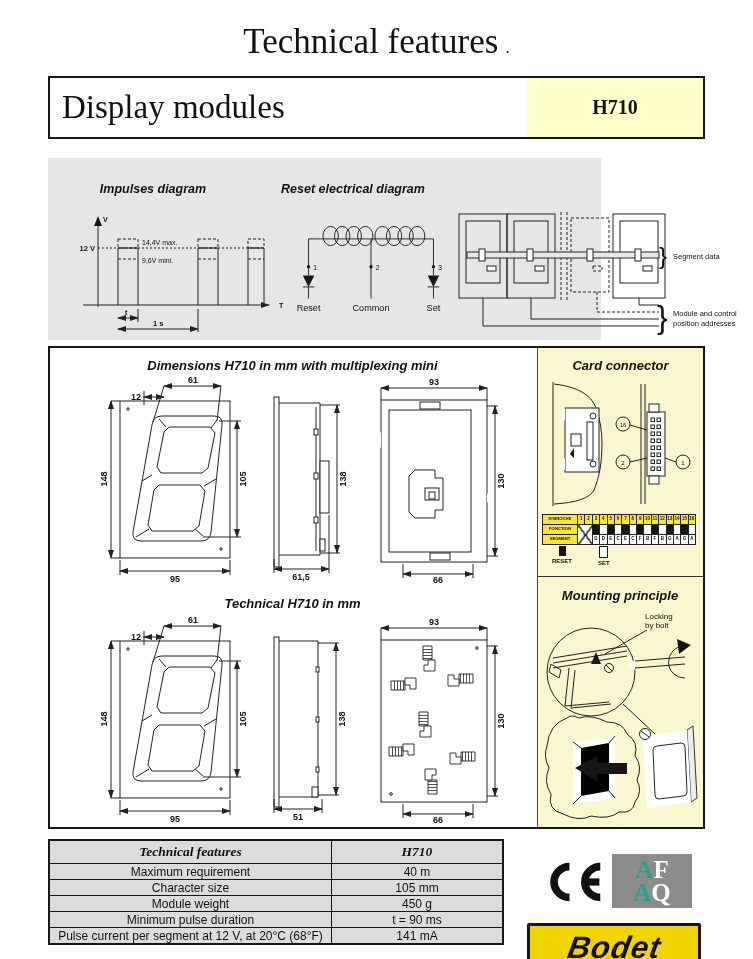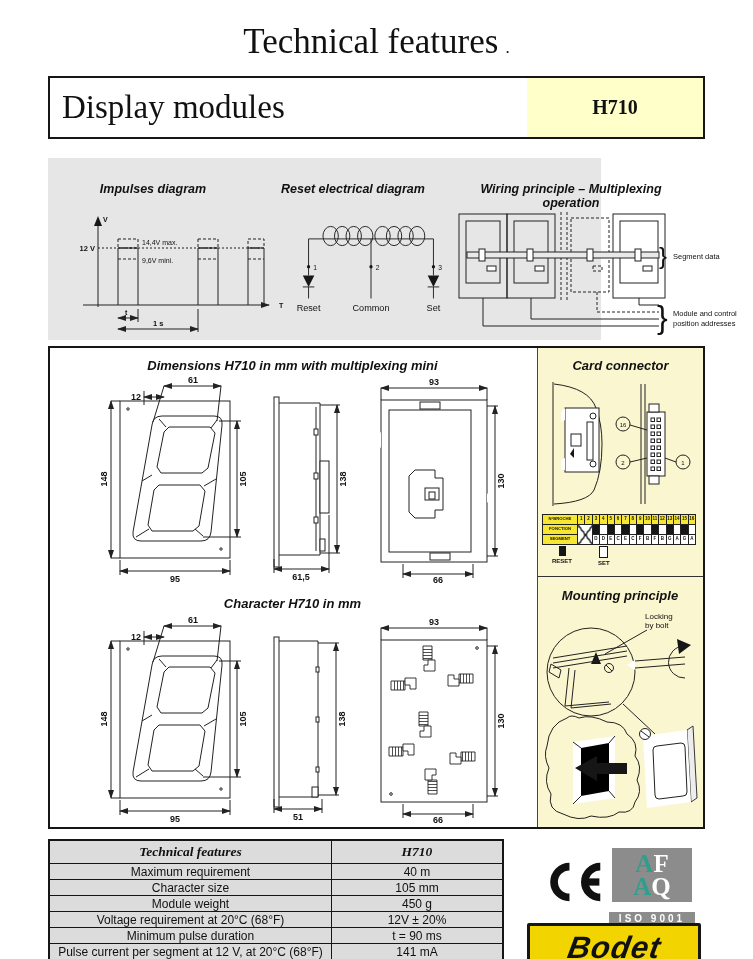--- a/index.html
+++ b/index.html
@@ -54,21 +54,21 @@
   
   #spec{position:absolute;left:48px;top:821px;border-collapse:collapse;width:456px;background:#dcdcdc;
         border:2px solid #161616;}
   #spec td,#spec th{border:1px solid #161616;text-align:center;padding:0;}
   #spec th{height:22px;font-family:"Liberation Serif",serif;font-style:italic;font-weight:bold;font-size:13.5px;}
   #spec td{height:15px;font-size:12px;}
   #spec .c1{width:281px;}
   
   #ce-logo{position:absolute;left:545px;top:841px;}
   #afaq{position:absolute;left:609px;top:820px;width:86px;text-align:center;}
-  #afaq .square{width:80px;height:54px;margin:10px auto;background:#8c8c8c;display:flex;flex-direction:column;
+  #afaq .square{width:80px;height:54px;margin:16px auto;background:#8c8c8c;display:flex;flex-direction:column;
         align-items:center;justify-content:center;font-family:"Liberation Serif",serif;font-weight:bold;
         font-size:25px;line-height:0.94;}
   #afaq .teal{color:#2f9e8c;}
   #afaq .white{color:#fff;}
   #afaq .isobar{margin-top:3px;background:#8c8c8c;height:29px;color:#fff;font-weight:bold;font-size:10px;
         letter-spacing:3px;line-height:13px;}
   #afaq .num{margin-top:2px;font-size:5px;color:#8c8c8c;font-weight:bold;letter-spacing:0.5px;}
   #bodet{position:absolute;left:527px;top:905px;width:174px;height:50px;box-sizing:border-box;
         background:#f2d400;border:3px solid #161616;border-radius:2px;display:flex;align-items:center;justify-content:center;}
   #bodet span{font-family:"Liberation Sans",sans-serif;font-weight:bold;font-style:italic;font-size:31px;
@@ -110,21 +110,20 @@
   </div>
 
   <div id="header-box">
     <div class="htitle">Display modules</div>
     <div class="badge">H710</div>
   </div>
 
   <div id="panel1">
     <div class="diag-title" style="left:0;top:24px;width:210px;">Impulses diagram</div>
     <div class="diag-title" style="left:190px;top:24px;width:230px;">Reset electrical diagram</div>
-    <div class="diag-title" style="left:408px;top:24px;width:230px;">Wiring principle – Multiplexing operation</div>
 
     <svg class="draw" style="position:absolute;left:15px;top:52px;" width="230" height="125" viewBox="0 0 230 125">
       <line x1="35" y1="14" x2="35" y2="97"></line>
       <polygon class="fb" points="31,16 39,16 35,6"></polygon>
       <text class="sm" x="40" y="12" font-weight="bold">V</text>
       <line x1="20" y1="95" x2="206" y2="95" stroke-width="1.4" marker-end="url(#ae)"></line>
       <text class="sm" x="216" y="98" font-weight="bold">T</text>
       <line class="dash2" x1="35" y1="38" x2="198" y2="38" stroke-width="0.8"></line>
       <text x="32" y="41" font-size="7.5" font-weight="bold" text-anchor="end">12 V</text>
 
@@ -210,21 +209,21 @@
       <path class="dash" d="M144 88 V108 H206"></path>
       <path d="M186 94 V101 H206"></path>
       <text x="204" y="124" font-size="32">}</text>
       <text x="220" y="112" font-size="7.5">Module and control</text>
       <text x="220" y="122" font-size="7.5">position addresses</text>
     </svg>
   </div>
 
   <div id="panel2">
     <div class="sec-title" style="left:0;top:10px;width:485px;">Dimensions H710 in mm with multiplexing mini</div>
-    <div class="sec-title" style="left:0;top:248px;width:485px;">Character H710 in mm</div>
+    <div class="sec-title" style="left:0;top:248px;width:485px;">Technical H710 in mm</div>
 
     <svg class="draw" style="position:absolute;left:50px;top:27px;" width="150" height="208" viewBox="0 0 150 208">
       <rect class="fw" x="20" y="26" width="110" height="157" stroke-width="1.2"></rect>
       <circle cx="28" cy="34" r="1.2"></circle>
         <circle cx="121" cy="174" r="1.2"></circle>
       <path class="fw" d="M62 41 H114 Q123 41 122 50 L111 157 Q110 166 101 166 H41 Q32 166 33 157 L52 50 Q53 41 62 41 Z" stroke-width="1.1"></path>
       <path d="M69 52 H110 L115 58 L108 93 L102 98 H61 L57 92 L64 57 Z" stroke-width="0.9"></path>
       <path d="M59 110 H100 L105 116 L99 151 L93 156 H52 L48 150 L54 115 Z" stroke-width="0.9"></path>
       <line x1="59" y1="44" x2="66" y2="52" stroke-width="0.7"></line>
       <line x1="117" y1="45" x2="111" y2="53" stroke-width="0.7"></line>
@@ -549,24 +548,20 @@
     </tr>
     <tr>
       <td class="c1">Character size</td>
       <td>105 mm</td>
     </tr>
     <tr>
       <td class="c1">Module weight</td>
       <td>450 g</td>
     </tr>
     <tr>
-      <td class="c1">Voltage requirement at 20°C (68°F)</td>
-      <td>12V ± 20%</td>
-    </tr>
-    <tr>
       <td class="c1">Minimum pulse duration</td>
       <td>t = 90 ms</td>
     </tr>
     <tr>
       <td class="c1">Pulse current per segment at 12 V, at 20°C (68°F)</td>
       <td>141 mA</td>
     </tr>
 
   </tbody>
     </table>

